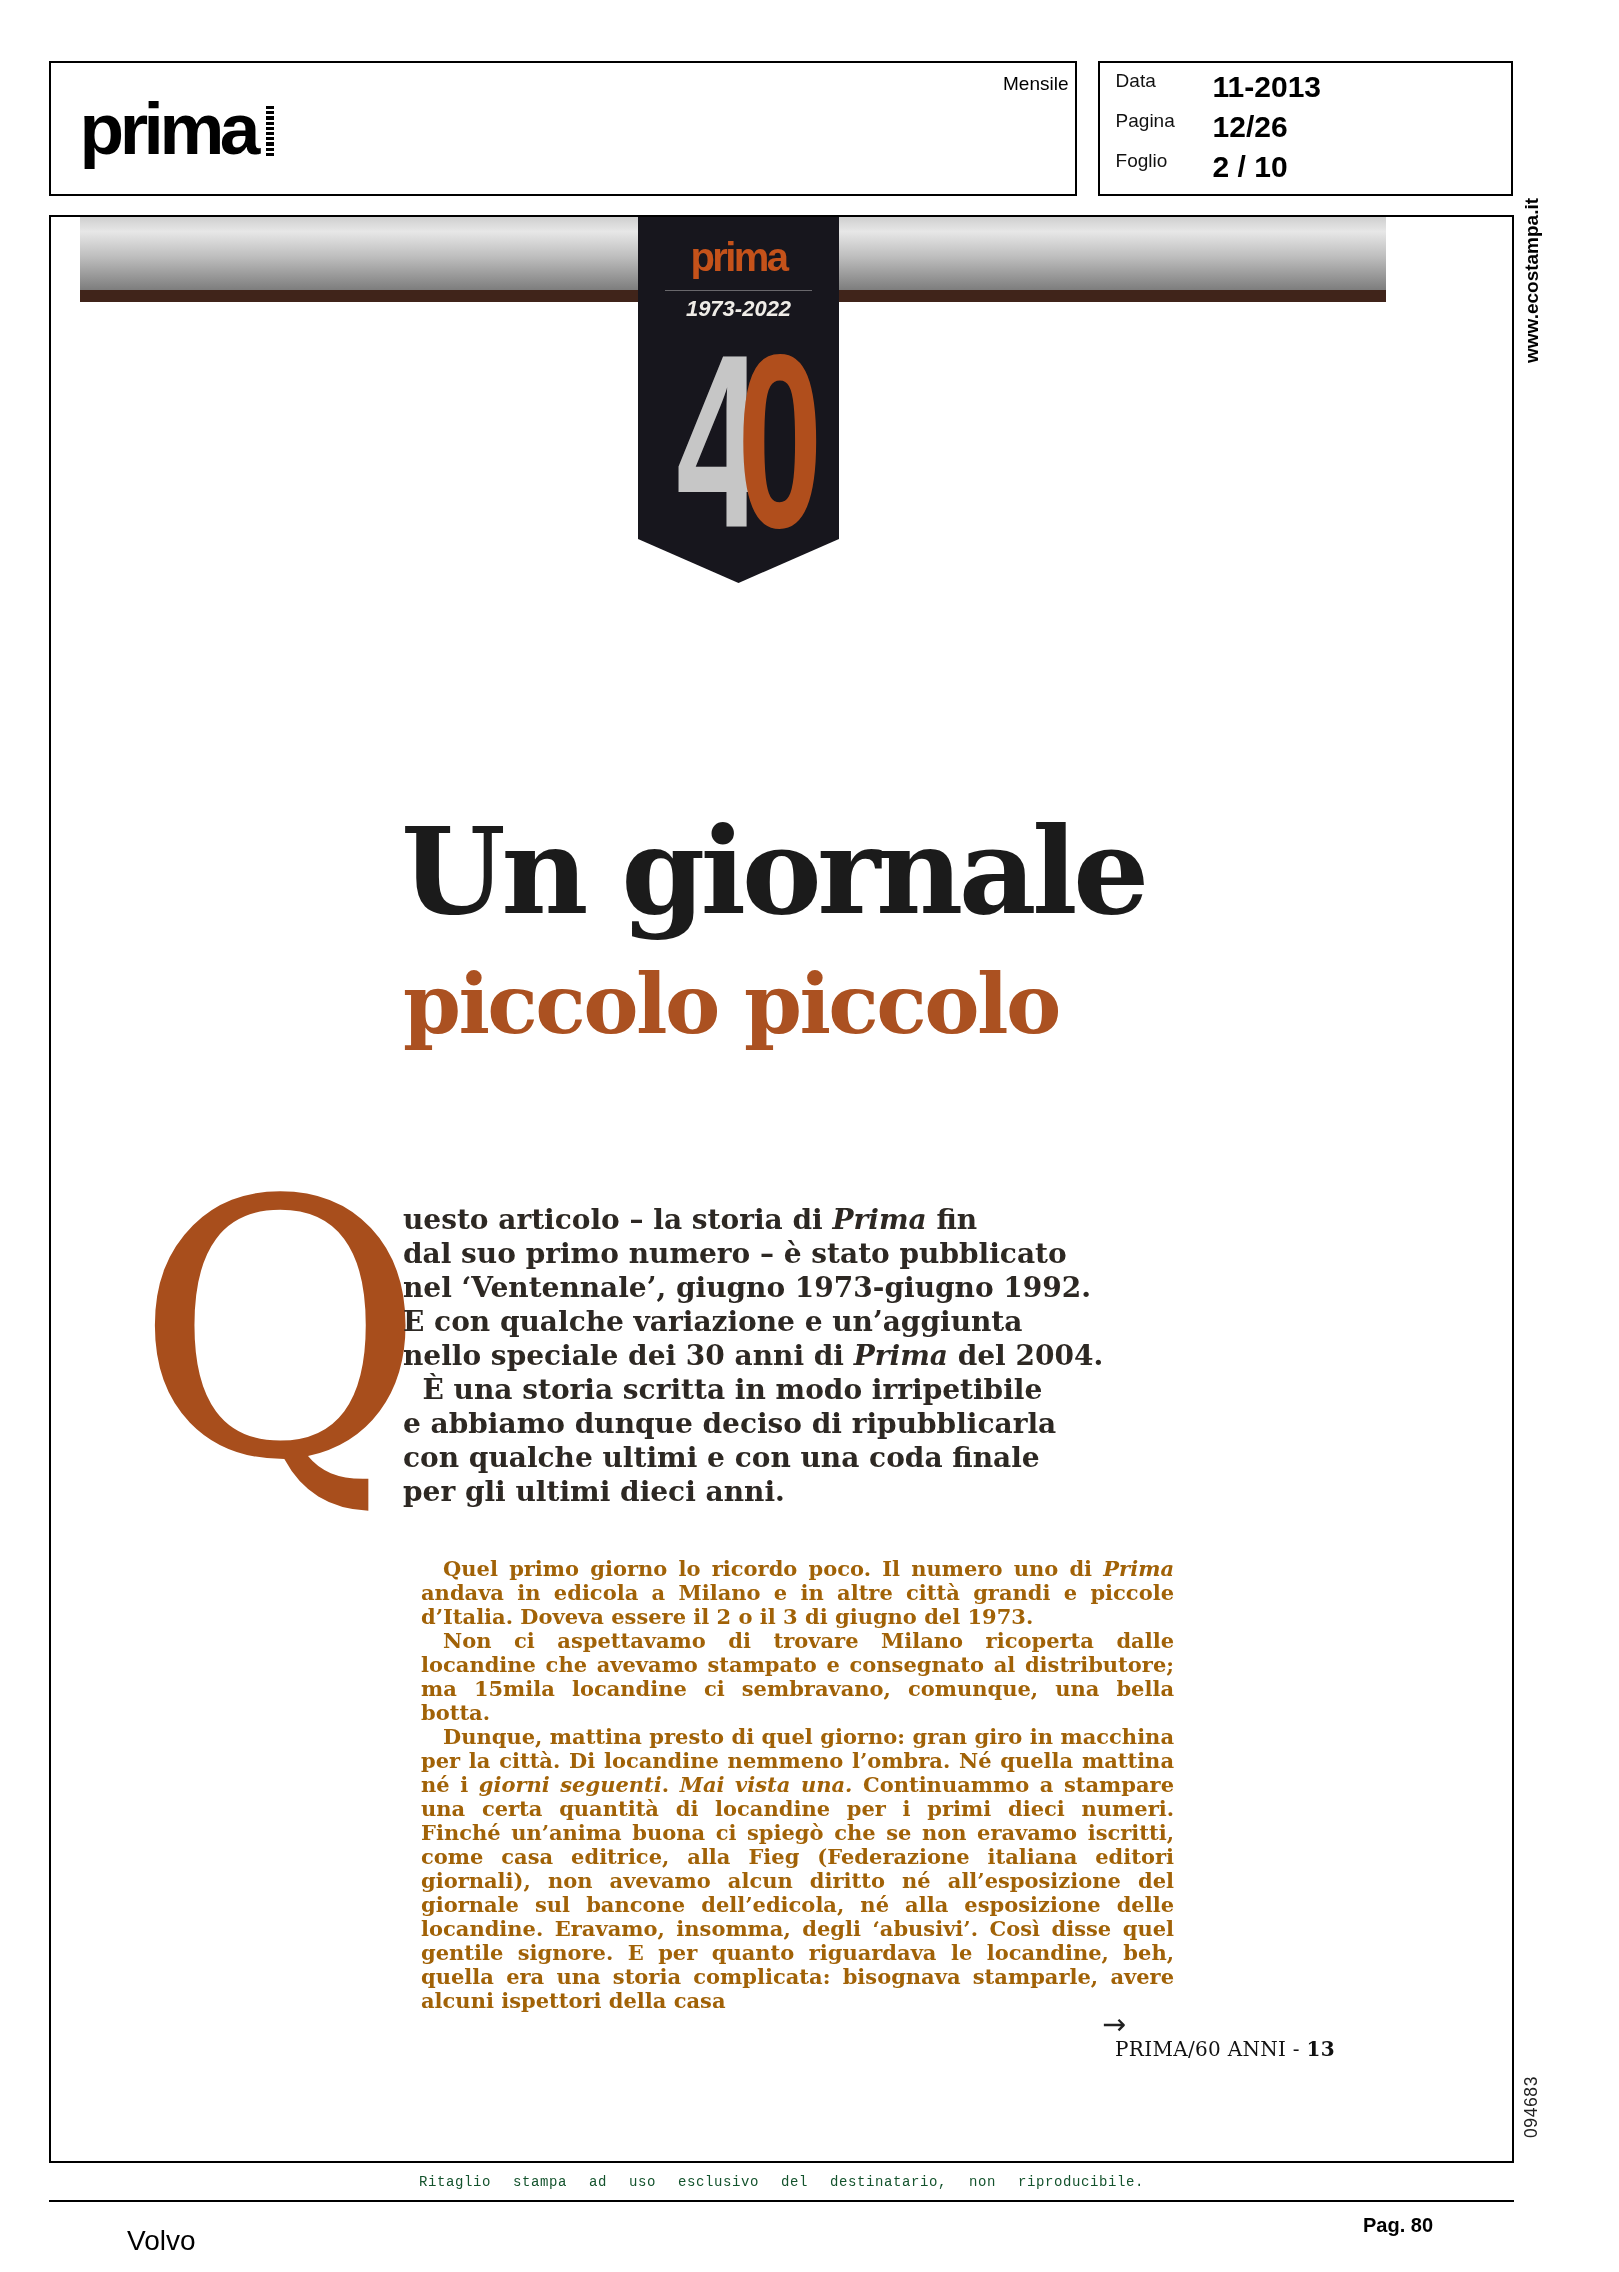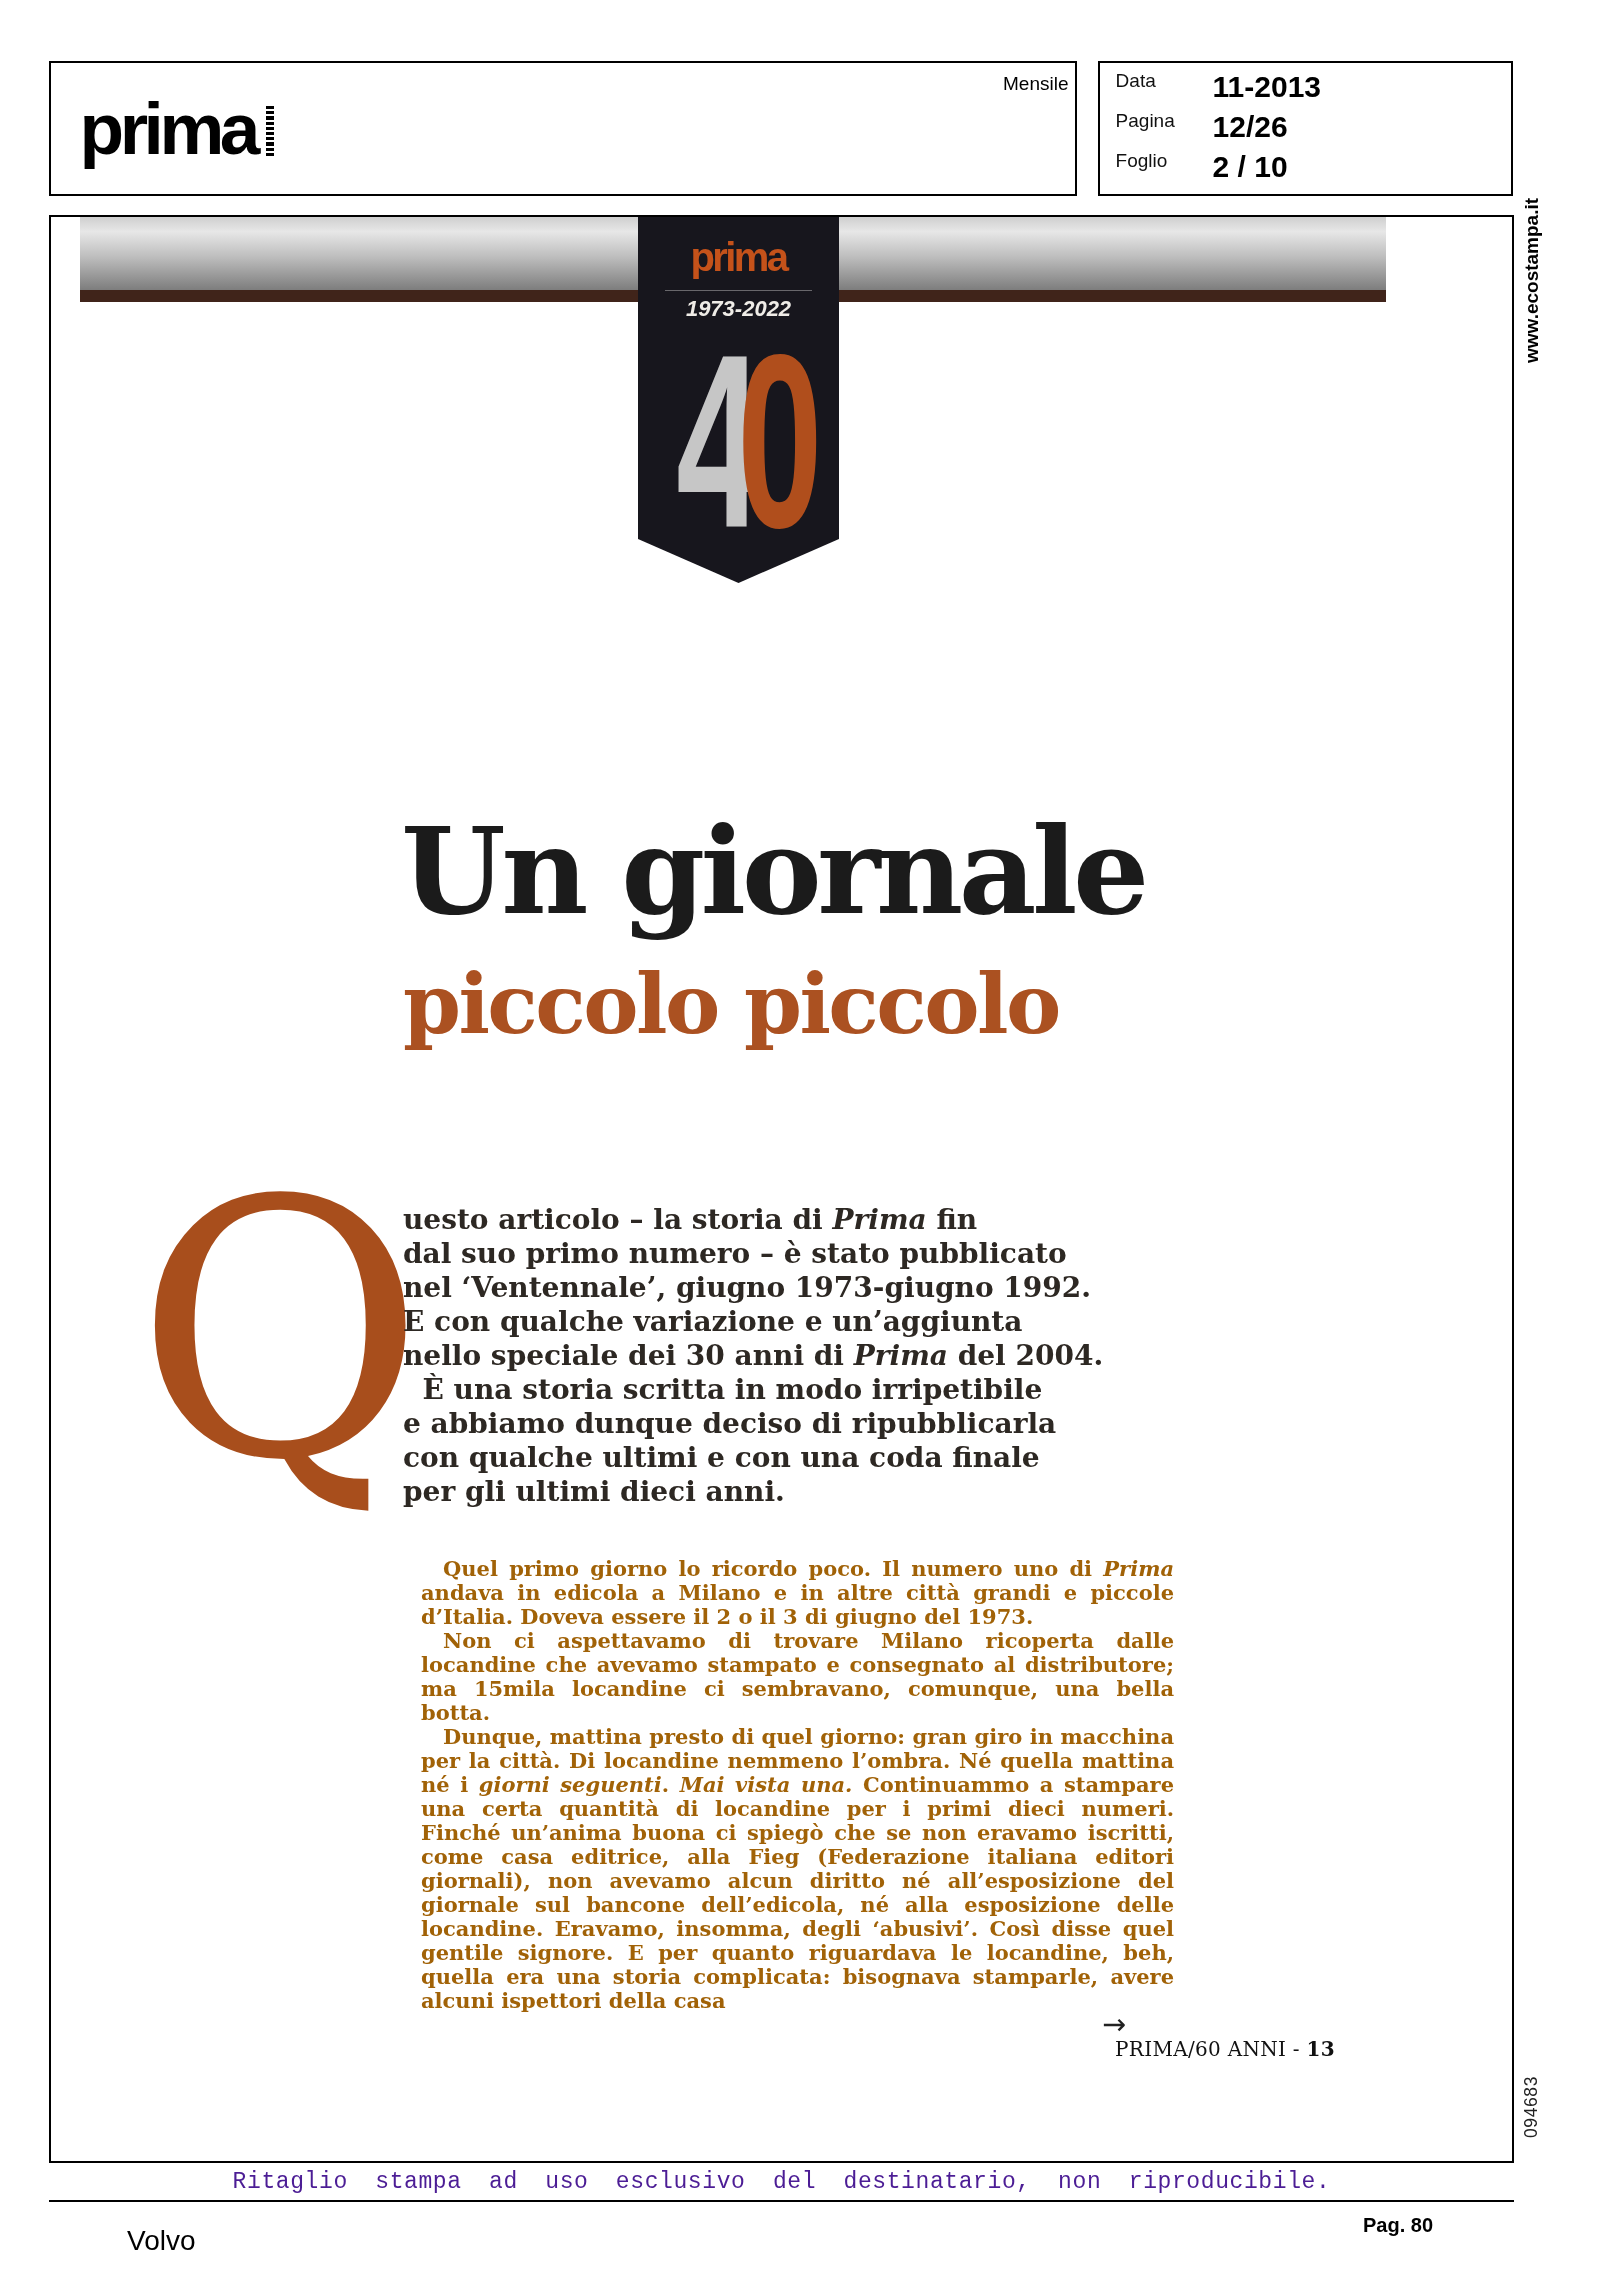--- a/index.html
+++ b/index.html
@@ -63,21 +63,21 @@
 
   
   .eco-url { position:absolute; left:1521px; top:363px; transform:rotate(-90deg); transform-origin:0 0;
              font-size:19px; font-weight:700; color:#000; white-space:nowrap; }
   .clip-code { position:absolute; left:1521px; top:2138px; transform:rotate(-90deg); transform-origin:0 0;
                font-size:17.5px; letter-spacing:0.6px; color:#222; white-space:nowrap; }
 
   
   .disclaimer { position:absolute; left:49px; top:2163px; width:1465px; height:39px;
                 border-bottom:2.6px solid #000; display:flex; align-items:center; justify-content:center;
-                font-family:"Liberation Mono",monospace; font-size:23px; letter-spacing:0.6px; word-spacing:13px; color:#4c1d95; }
+                font-family:"Liberation Mono",monospace; font-size:14px; letter-spacing:0.6px; word-spacing:13px; color:#14532d; }
   .client { position:absolute; left:127px; top:2225px; font-size:28px; color:#000; }
   .page-ref { position:absolute; left:1363px; top:2214px; font-size:20px; font-weight:700; color:#000; }
 </style>
 </head>
 <body>
 
 <div class="page">
 
   <div class="logo-box">
     <div class="prima-logo">prima</div>

